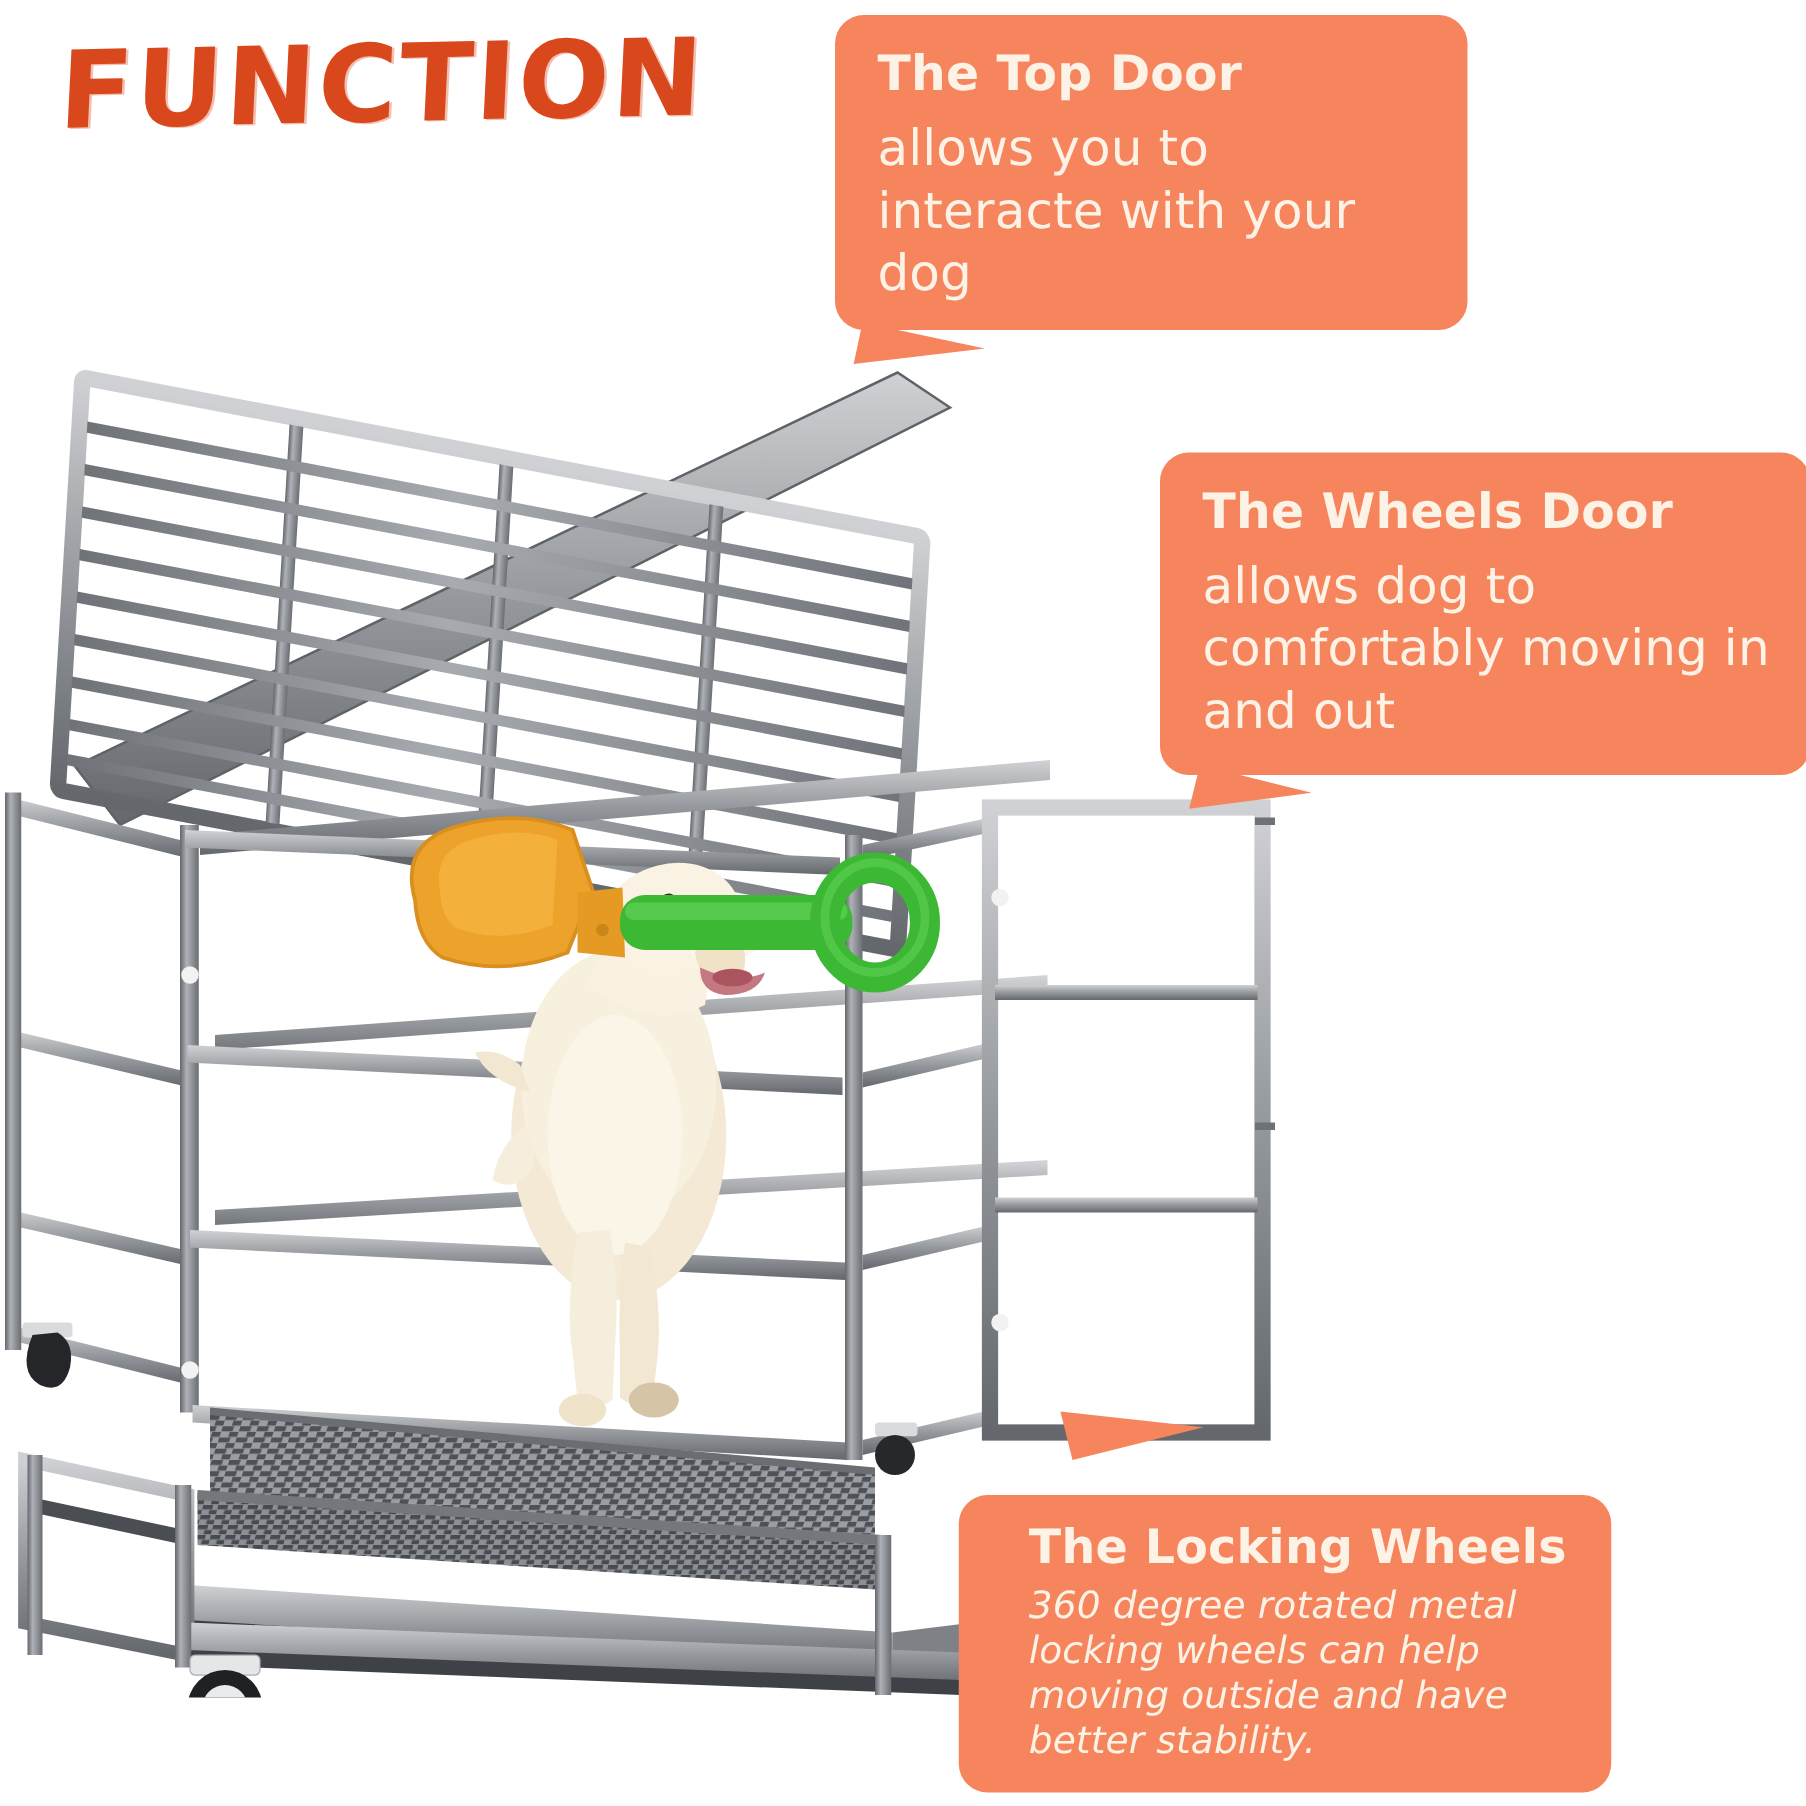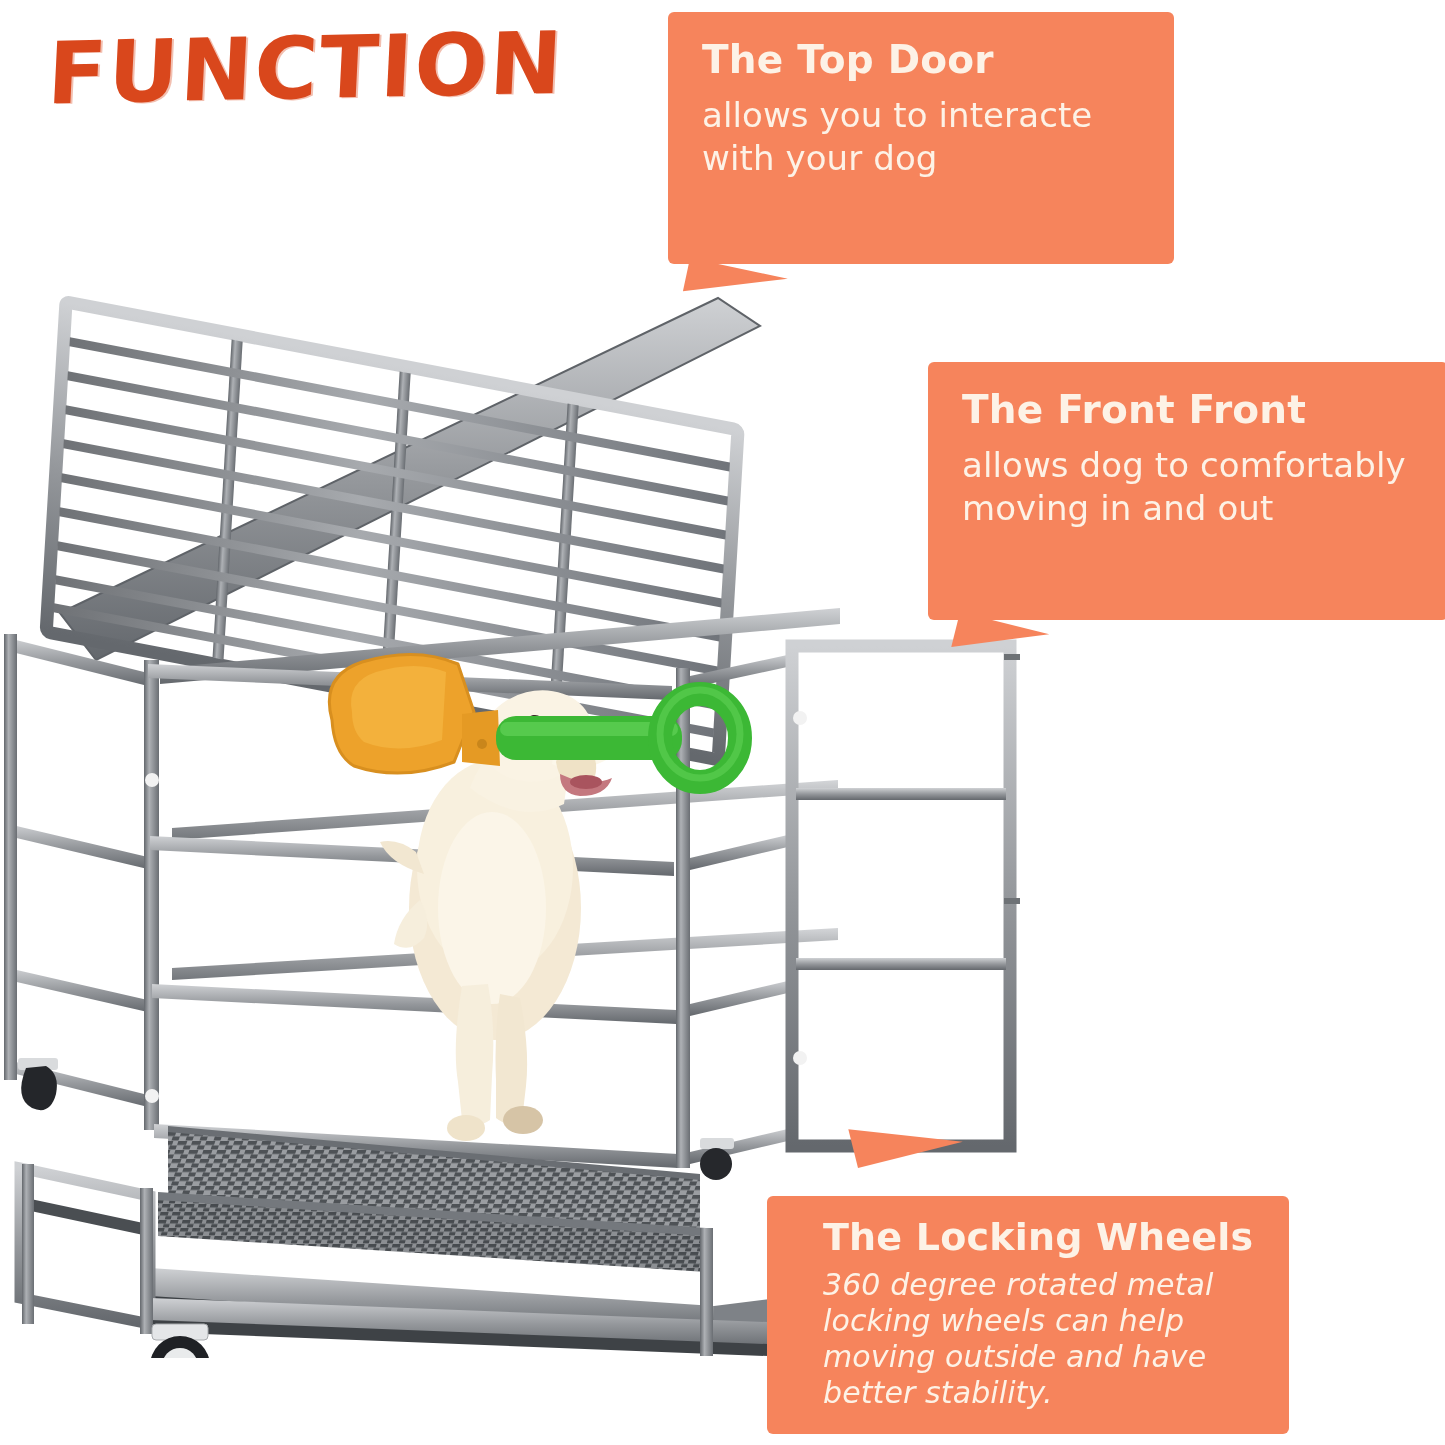--- a/index.html
+++ b/index.html
@@ -19,32 +19,32 @@
     color:#D9471C;
     transform:skewX(-4deg) rotate(-1.2deg);
     text-shadow:2px 1px 0 rgba(217,71,28,.35);
     white-space:nowrap;
   }
 
   
   .bubble{
     position:absolute;
     background:#F6845C;
-    border-radius:6px;
+    border-radius:23px;
     box-sizing:border-box;
     padding:26px 30px 24px 34px;
     color:#FDF2E6;
   }
   .bubble .b-title{
     font-size:39px;font-weight:700;line-height:1.12;
     margin:0 0 12px 0;letter-spacing:.2px;
     color:#FDF2E6;
   }
   .bubble .b-body{
-    font-size:34px;font-weight:400;line-height:1.26;
+    font-size:40px;font-weight:400;line-height:1.26;
     margin:0;color:#FDF2E6;letter-spacing:.1px;
   }
   .bubble.compact .b-body{line-height:1.2;}
 
   #bubble-top{left:668px;top:12px;width:506px;height:252px;}
   #bubble-front{left:928px;top:362px;width:520px;height:258px;}
   #bubble-wheels{left:767px;top:1196px;width:522px;height:238px;padding:20px 24px 18px 56px;}
   #bubble-wheels .b-title{font-size:38px;margin-bottom:8px;}
   #bubble-wheels .b-body{font-size:30px;line-height:1.2;font-style:italic;}
 
@@ -362,21 +362,21 @@
   </div>
 
   <div class="tail" id="tail-top"></div>
   <div class="bubble" id="bubble-top">
     <p class="b-title">The Top Door</p>
     <p class="b-body">allows you to interacte with your dog</p>
   </div>
 
   <div class="tail" id="tail-front"></div>
   <div class="bubble" id="bubble-front">
-    <p class="b-title">The Front Front</p>
+    <p class="b-title">The Wheels Door</p>
     <p class="b-body">allows dog to comfortably moving in and out</p>
   </div>
 
   <div class="tail" id="tail-wheels"></div>
   <div class="bubble compact" id="bubble-wheels">
     <p class="b-title">The Locking Wheels</p>
     <p class="b-body">360 degree rotated metal locking wheels can help moving outside and have better stability.</p>
   </div>
 
 </div>

